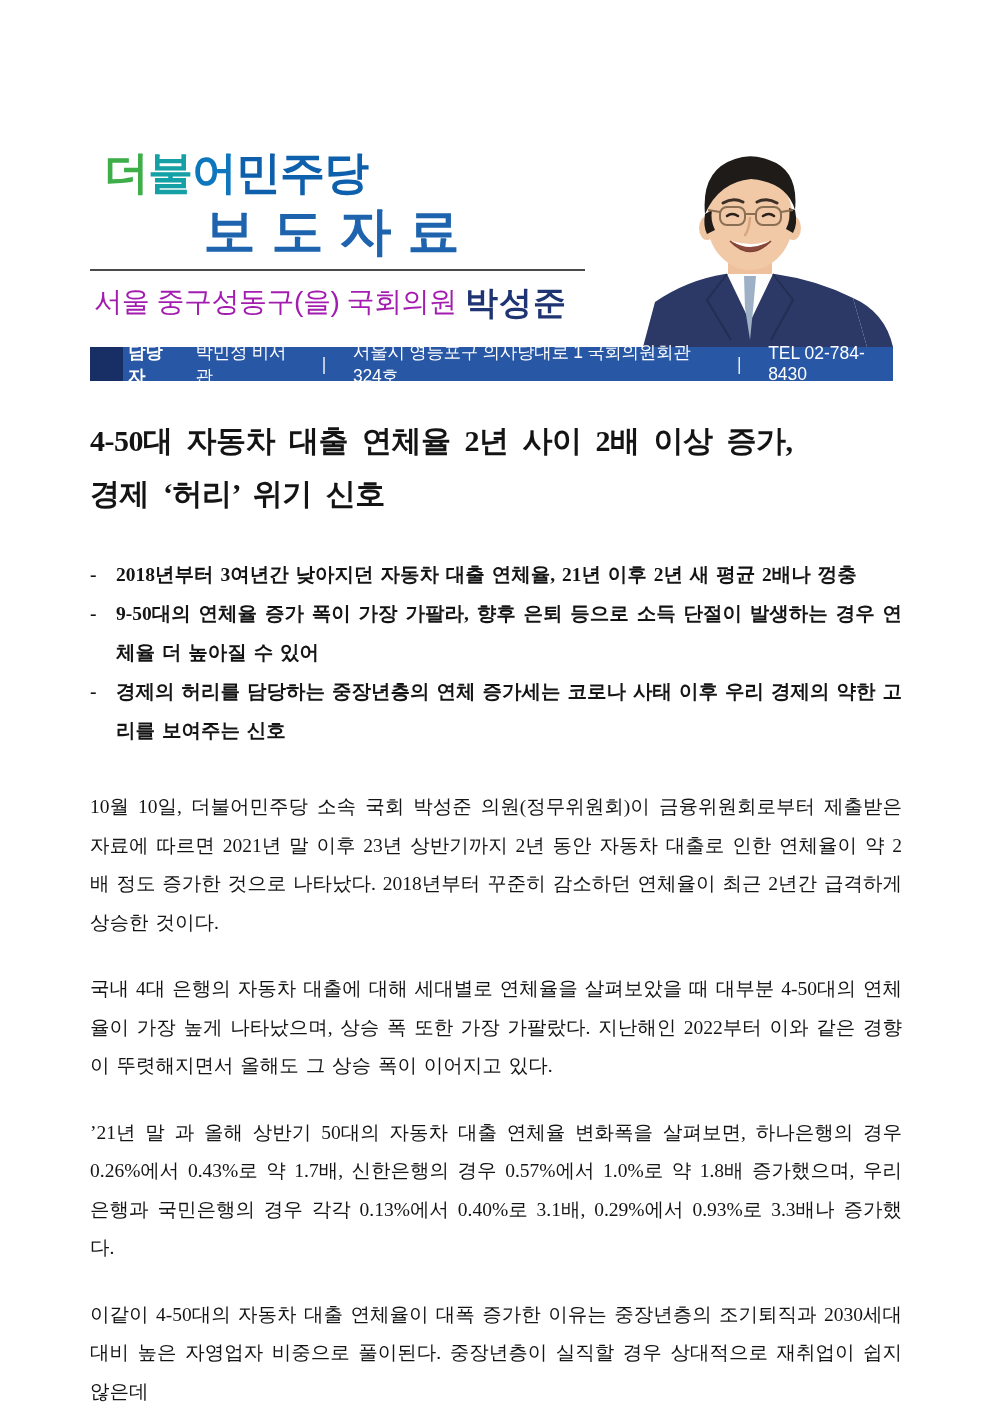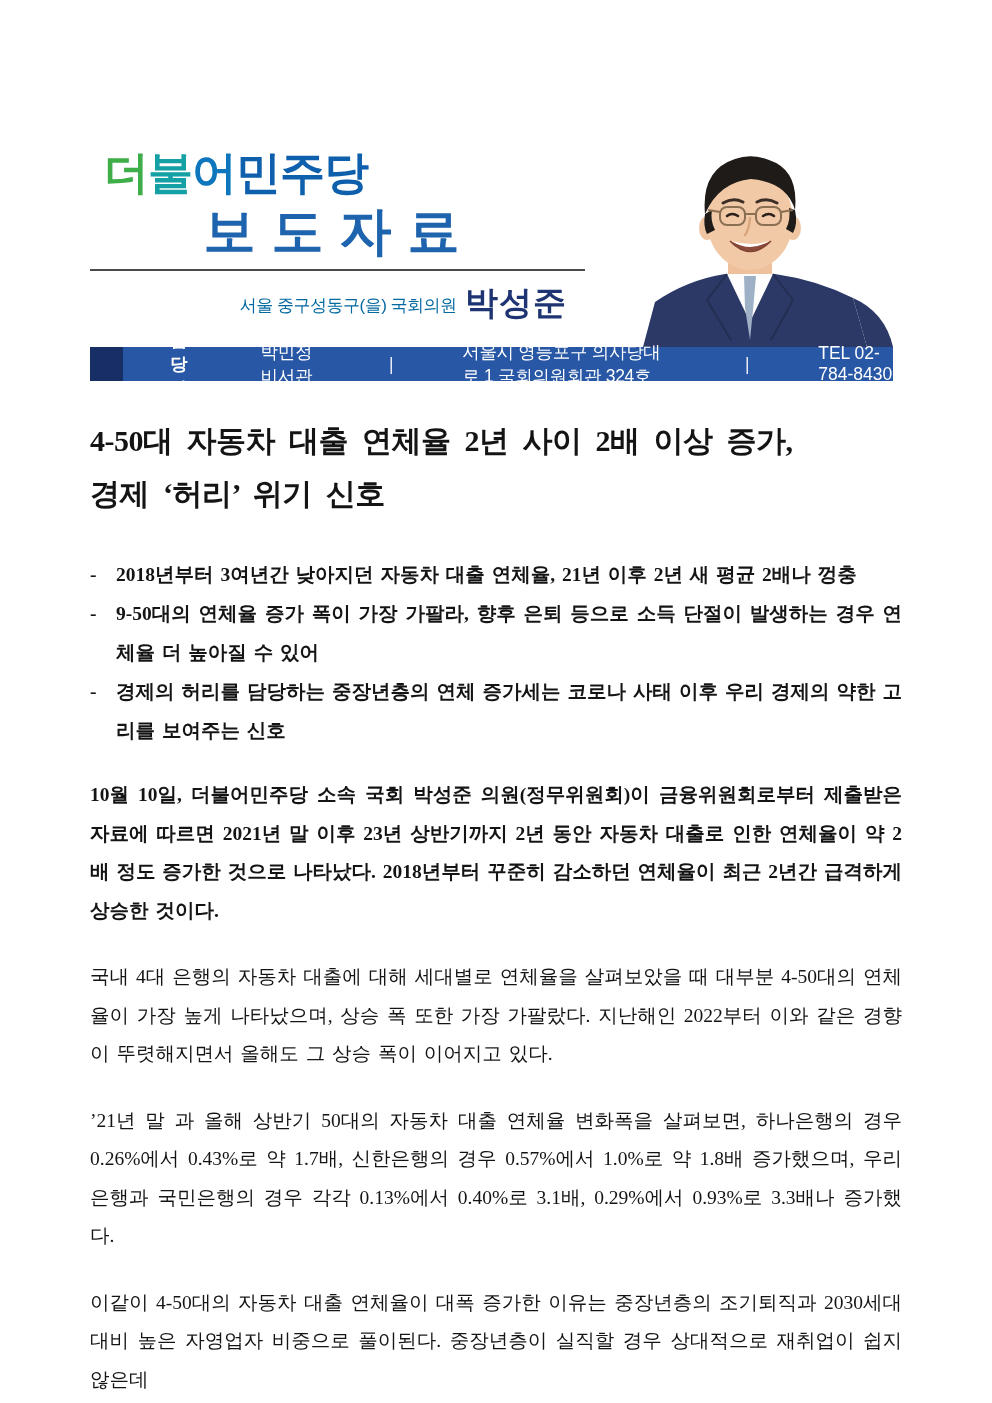--- a/index.html
+++ b/index.html
@@ -24,49 +24,49 @@
   .logo .lc3,.logo .lc4,.logo .lc5{color:var(--logo-blue);}
 
   .header-left{position:absolute; left:90px; top:198px; width:495px; text-align:center;}
   .doc-type{display:inline-block; color:var(--doc-type-blue); font-weight:800;
             font-size:52px; letter-spacing:16px; margin-right:-4px; line-height:1.3;
             font-family:"Liberation Sans","DejaVu Sans",sans-serif;}
   .rule{position:absolute; left:90px; top:269px; width:495px; height:2px;
         background:var(--rule-gray);}
   .member-line{position:absolute; left:90px; top:281px; width:495px; text-align:right;
                white-space:nowrap; padding-right:18px;}
-  .member-prefix{font-size:17px; color:#0369a1; letter-spacing:-0.5px; vertical-align:baseline;}
+  .member-prefix{font-size:28px; color:#a21caf; letter-spacing:-0.5px; vertical-align:baseline;}
   .member-name{font-size:33px; font-weight:900; color:var(--name-navy);
                letter-spacing:1px; margin-left:4px; vertical-align:-3px;}
 
   
   .portrait{position:absolute; left:635px; top:140px; width:265px; height:207px;}
 
   
   .contact-bar{position:absolute; left:90px; top:347px; width:803px; height:34px;
                background:var(--bar-main); display:flex; align-items:center; color:#fff;
-               font-size:17.5px; letter-spacing:-0.3px; z-index:5;gap:42px;}
+               font-size:17.5px; letter-spacing:-0.3px; z-index:5;}
   .bar-accent{width:33px; height:34px; background:var(--bar-dark); flex:0 0 auto;}
   .bar-label{font-weight:800; margin-left:5px;}
   .bar-staff{margin-left:20px;}
   .bar-sep{margin:0 27px; font-weight:300; opacity:.9;}
   .bar-tel{letter-spacing:0;}
 
   
   .main{position:absolute; left:90px; top:414px; width:812px;
         font-family:"Liberation Serif","DejaVu Serif",serif; color:var(--text-black);}
   .title{text-align:left; font-weight:700; font-size:30px; line-height:53px;
          word-spacing:7px; letter-spacing:-0.5px;}
   .bullets{margin-top:35px;}
   .bullet{display:flex; font-weight:700; font-size:19.5px; line-height:39px;}
   .bullet .marker{width:26px; flex:0 0 auto;}
   .bullet .text{flex:1 1 auto; text-align:justify; word-spacing:2px;}
   .paragraphs p{font-size:19.5px; line-height:38.5px; text-align:justify;
                 word-spacing:2px; margin-top:28px;}
-  .paragraphs p:first-child{margin-top:26px;font-weight:bold;}
+  .paragraphs p:first-child{margin-top:38px;}
 </style>
 </head>
 <body>
 
 <div class="page">
 
   <div class="logo">
     <span class="lc0">더</span><span class="lc1">불</span><span class="lc2">어</span><span class="lc3">민</span><span class="lc4">주</span><span class="lc5">당</span>
   </div>
 

